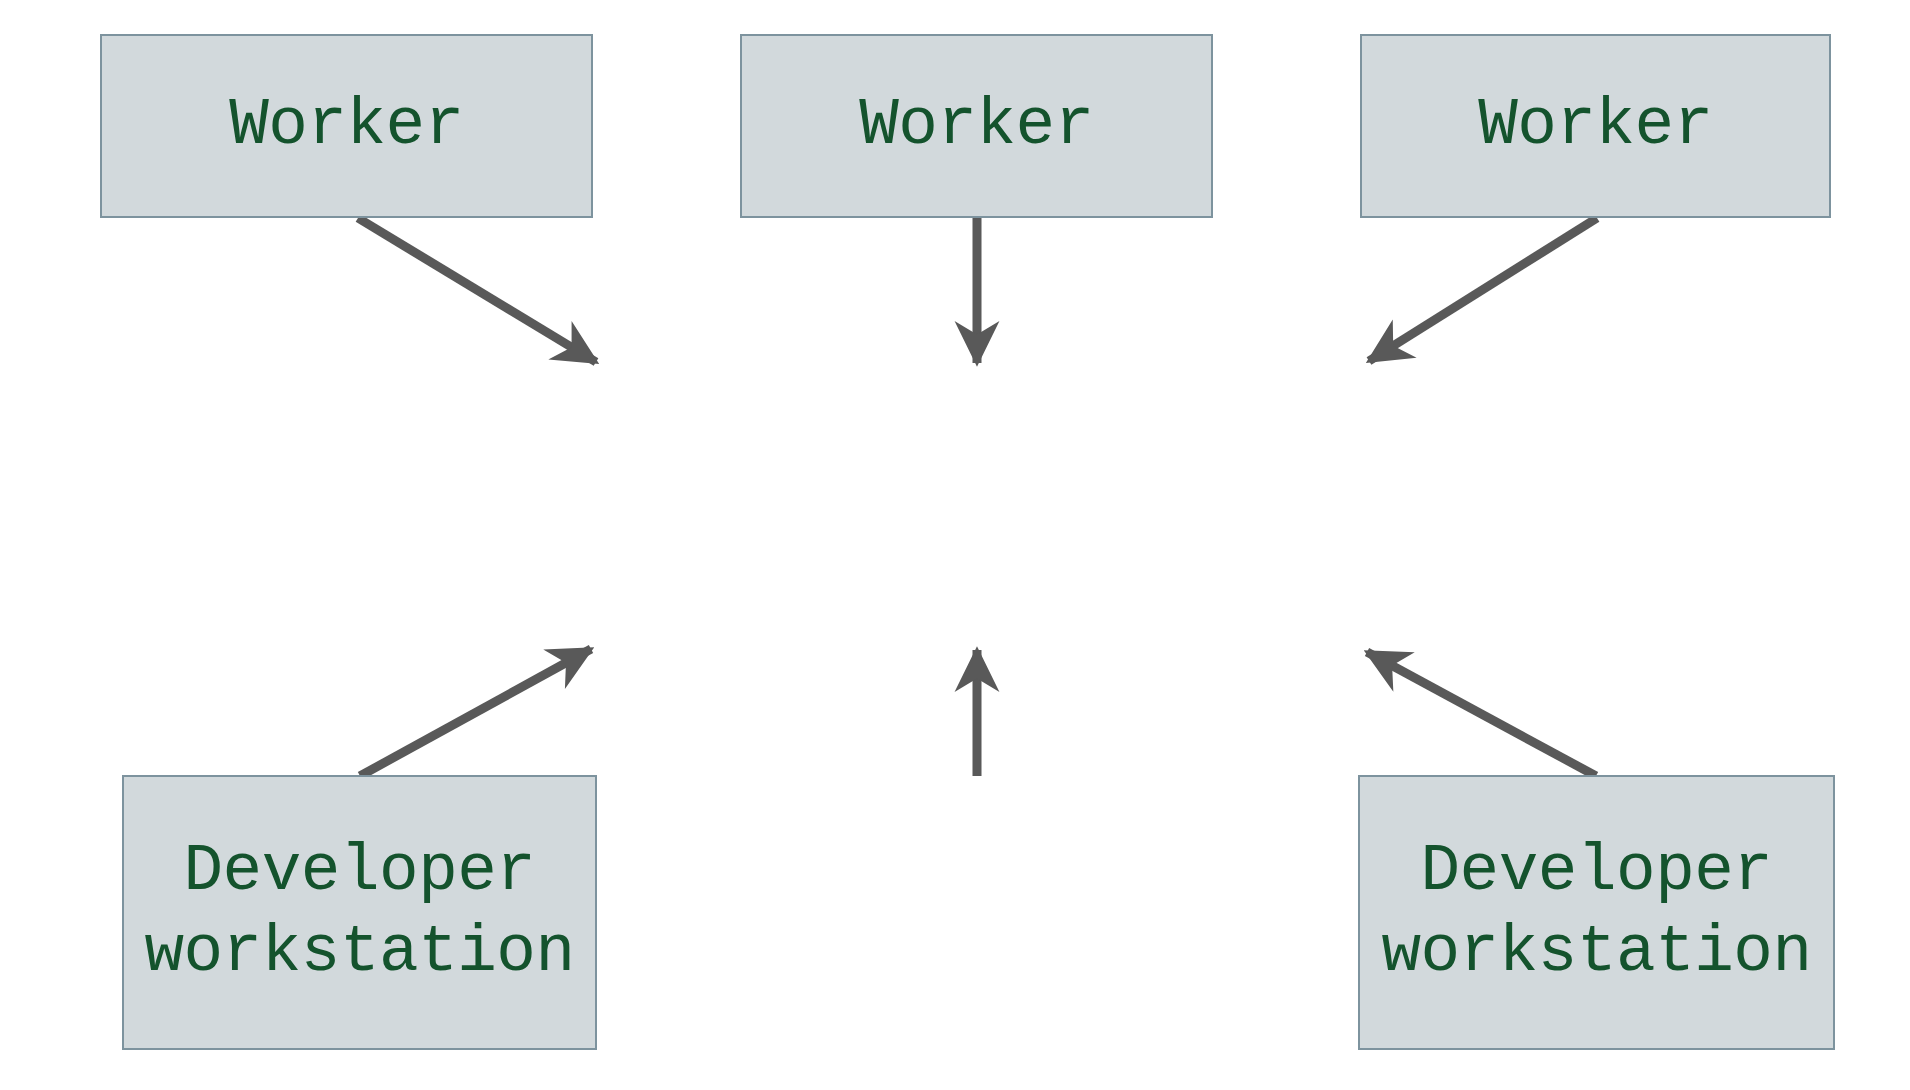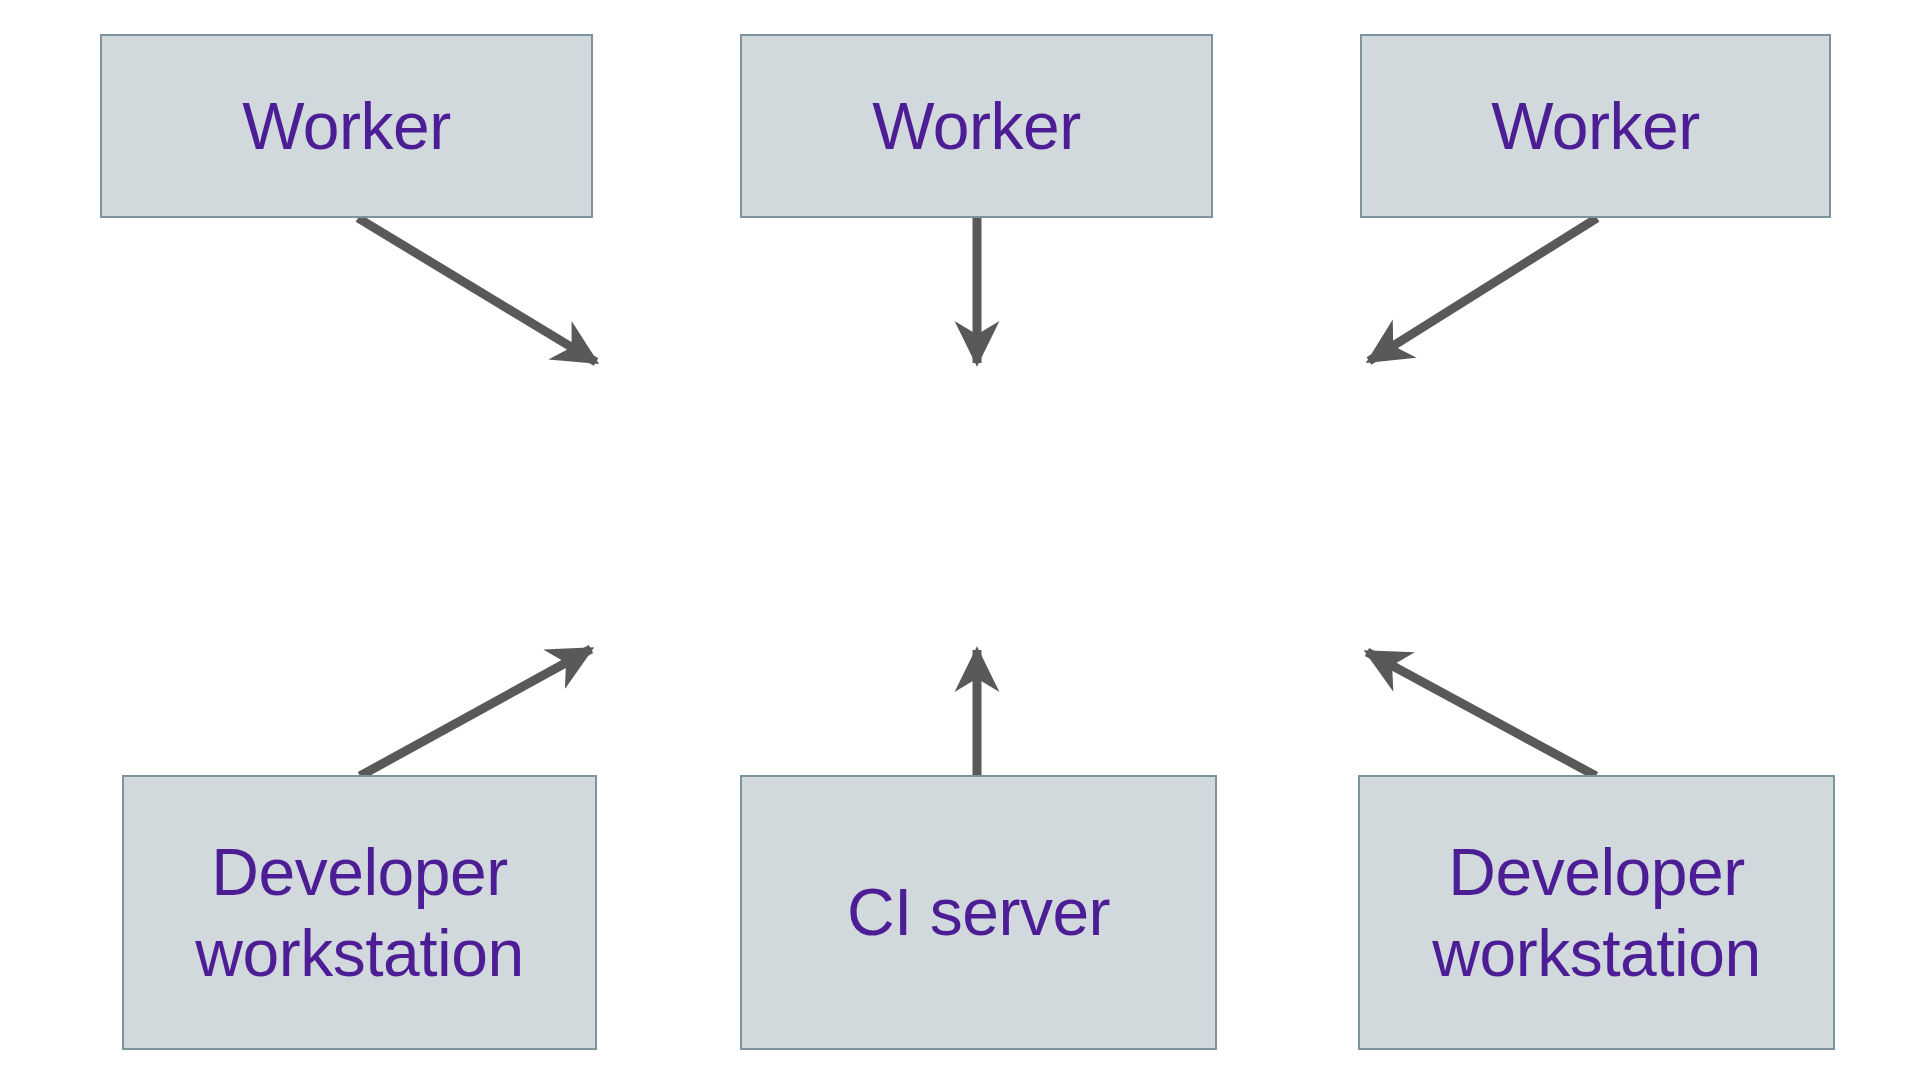--- a/index.html
+++ b/index.html
@@ -30,22 +30,22 @@
     position: absolute;
     box-sizing: border-box;
     background: #d2d9dc;
     border: 2px solid #7d939e;
     display: flex;
     align-items: center;
     justify-content: center;
     text-align: center;
   }
   .node-label {
-    color: #4c1d95;
-    font-family: Liberation Sans, sans-serif;
+    color: #14532d;
+    font-family: Liberation Mono, monospace;
     font-weight: 400;
     font-size: 66px;
     line-height: 1.22;
     letter-spacing: -0.5px;
     white-space: pre-line;
     padding: 0 8px;
   }
   
   #node-worker-1 { left: 100px;  top: 34px;  width: 493px; height: 184px; }
   #node-worker-2 { left: 740px;  top: 34px;  width: 473px; height: 184px; }
@@ -94,22 +94,19 @@
   <div class="node-box" id="node-worker-3">
     <span class="node-label">Worker</span>
   </div>
 
 
   <div class="node-box" id="node-dev-workstation-left">
     <span class="node-label">Developer
 workstation</span>
   </div>
 
-  <div class="node-box" id="node-ci-server">
-    <span class="node-label">CI server</span>
-  </div>
 
   <div class="node-box" id="node-dev-workstation-right">
     <span class="node-label">Developer
 workstation</span>
   </div>
 
 </div>
 
 </body></html>

